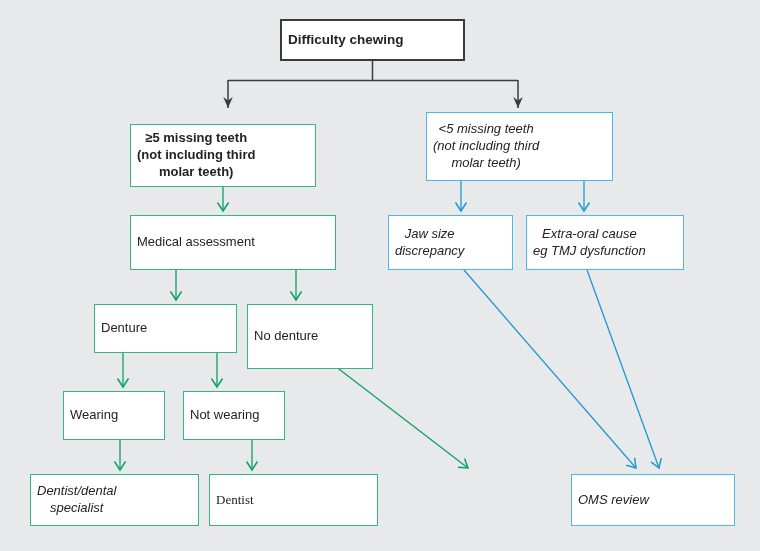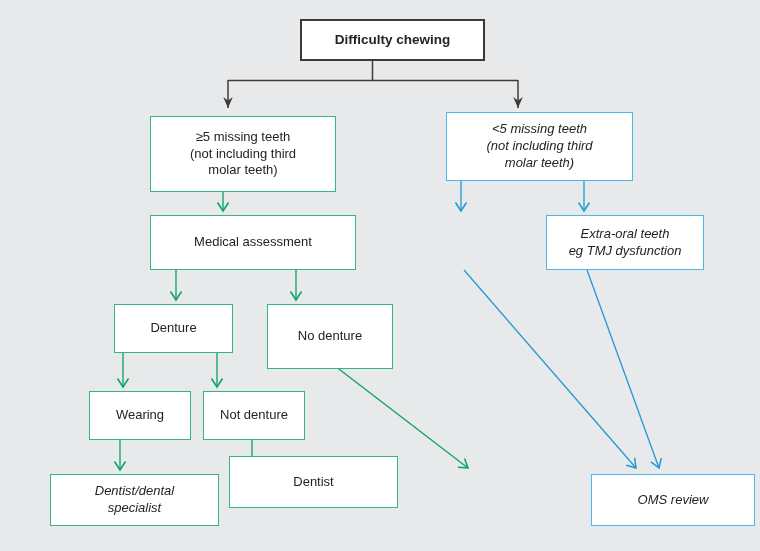--- a/index.html
+++ b/index.html
@@ -31,27 +31,25 @@
   .connectors .green { stroke: var(--green-line); stroke-width: 1.3; fill: none; }
   .connectors .blue  { stroke: var(--blue-line);  stroke-width: 1.3; fill: none; }
   .mk-black { fill: var(--black-line); stroke: none; }
   .mk-green { fill: none; stroke: var(--green-line); stroke-width: 1.5; }
   .mk-blue  { fill: none; stroke: var(--blue-line);  stroke-width: 1.5; }
   .node {
     position: absolute;
     background: var(--box-fill);
     display: flex;
     align-items: center;
-    justify-content: center;
     text-align: center;
     color: var(--text);
     font-size: 13px;
     line-height: 1.3;
     padding: 6px 6px;
-    margin-left: 20px;
   }
   .node span { white-space: pre-line; }
   .node.title {
     border: 2px solid #3a3a3a;
     font-weight: bold;
     font-size: 13.5px;
   }
   .node.green-box { border: 1px solid var(--green-border); }
   .node.blue-box  { border: 1px solid var(--blue-border); font-style: italic; }
 </style>
@@ -89,64 +87,68 @@
     <line class="blue" x1="461" y1="181" x2="461" y2="211" marker-end="url(#arrow-blue)"></line>
     <line class="blue" x1="584" y1="181" x2="584" y2="211" marker-end="url(#arrow-blue)"></line>
     <line class="blue" x1="464" y1="270" x2="636" y2="468" marker-end="url(#arrow-blue)"></line>
     <line class="blue" x1="587" y1="270" x2="659" y2="468" marker-end="url(#arrow-blue)"></line>
   </svg>
 
   <div class="node title" style="left:280px; top:19px; width:185px; height:42px;">
     <span>Difficulty chewing</span>
   </div>
 
-  <div class="node green-box" style="left:130px; top:116px; width:186px; height:76px;">
+  <div class="node green-box" style="left:130px; top:124px; width:186px; height:63px;font-weight:bold;">
     <span>≥5 missing teeth
 (not including third
 molar teeth)</span>
   </div>
 
   <div class="node blue-box" style="left:426px; top:112px; width:187px; height:69px;">
     <span>&lt;5 missing teeth
 (not including third
 molar teeth)</span>
   </div>
 
   <div class="node green-box" style="left:130px; top:215px; width:206px; height:55px;">
     <span>Medical assessment</span>
   </div>
 
+  <div class="node blue-box" style="left:388px; top:215px; width:125px; height:55px;">
+    <span>Jaw size
+discrepancy</span>
+  </div>
 
   <div class="node blue-box" style="left:526px; top:215px; width:158px; height:55px;">
-    <span>Extra-oral teeth
+    <span>Extra-oral cause
 eg TMJ dysfunction</span>
   </div>
 
-  <div class="node green-box" style="left:94px; top:304px; width:119px; height:49px;">
+  <div class="node green-box" style="left:94px; top:304px; width:143px; height:49px;">
     <span>Denture</span>
   </div>
 
   <div class="node green-box" style="left:247px; top:304px; width:126px; height:65px;">
     <span>No denture</span>
   </div>
 
-  <div class="node green-box" style="left:69px; top:391px; width:102px; height:49px;">
+  <div class="node green-box" style="left:63px; top:391px; width:102px; height:49px;">
     <span>Wearing</span>
   </div>
 
   <div class="node green-box" style="left:183px; top:391px; width:102px; height:49px;">
-    <span>Not denture</span>
+    <span>Not wearing</span>
   </div>
 
   <div class="node green-box" style="left:30px; top:474px; width:169px; height:52px;font-style:italic;">
     <span>Dentist/dental
 specialist</span>
   </div>
 
-  <div class="node green-box" style="left:209px; top:456px; width:169px; height:52px;">
+  <div class="node green-box" style="left:209px; top:474px; width:169px; height:52px;font-family:Liberation Serif, serif;">
     <span>Dentist</span>
   </div>
 
 
   <div class="node blue-box" style="left:571px; top:474px; width:164px; height:52px;">
     <span>OMS review</span>
   </div>
 
 </div>
 

